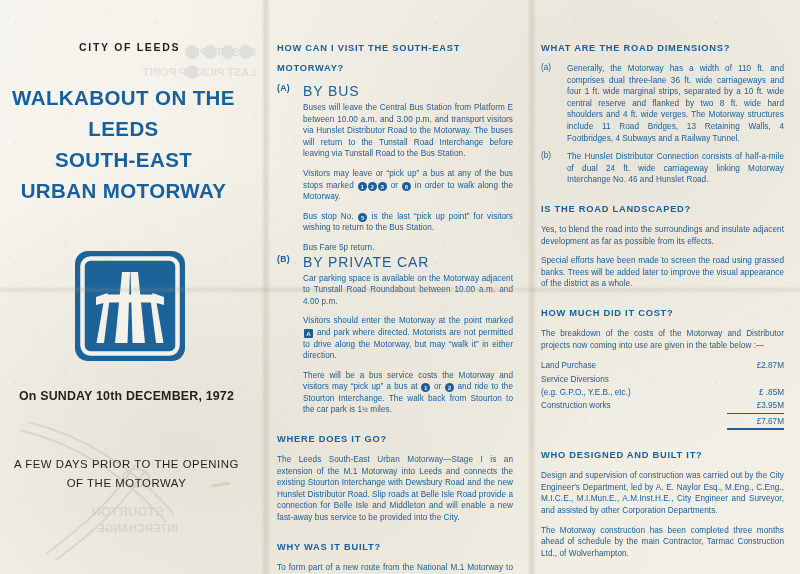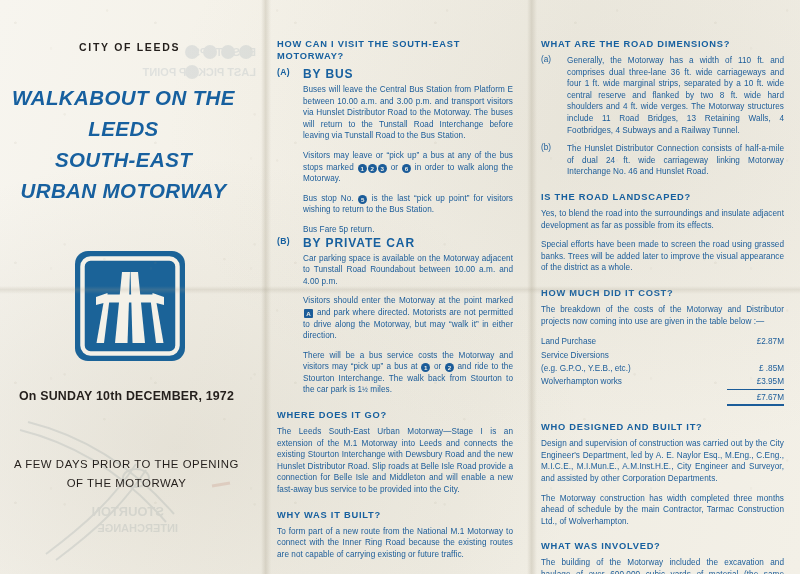--- a/index.html
+++ b/index.html
@@ -45,48 +45,48 @@
   .panel{position:absolute;box-sizing:border-box;}
   
   #left{left:0;top:0;width:261px;height:574px;}
   .cityofleeds{
     position:absolute;left:79px;top:41px;
     font-size:10.5px;font-weight:bold;letter-spacing:1.7px;color:#241f1c;
   }
   .maintitle{
     position:absolute;left:0;right:14px;top:82px;
     text-align:center;color:#17609f;font-weight:bold;
-    font-size:20.5px;line-height:31px;letter-spacing:.4px;font-style:italic;
+    font-size:20.5px;line-height:31px;letter-spacing:.4px;
   }
   .maintitle .ln{display:block;}
   #logo{position:absolute;left:74px;top:250px;width:112px;height:112px;}
   .datebox{
     position:absolute;left:0;right:8px;top:385px;text-align:center;
     color:#241f1c;font-weight:bold;font-size:12.4px;line-height:22px;letter-spacing:.2px;
   }
   .priorbox{
     position:absolute;left:0;right:8px;top:455px;text-align:center;
     color:#241f1c;font-weight:normal;font-size:11.4px;line-height:19px;letter-spacing:.55px;
   }
   
   #mid{left:261px;top:0;width:266px;height:574px;padding:38px 14px 0 16px;}
   #right{left:527px;top:0;width:273px;height:574px;padding:38px 16px 0 14px;}
   .h{
     color:#17609f;font-weight:bold;font-size:9.3px;letter-spacing:.75px;
-    margin:0 0 5px 0;line-height:12px;
+    margin:0 0 5px 0;line-height:20px;
   }
   .sp{margin-top:13px;}
   p.t{
     color:#1b5c99;font-size:8.2px;line-height:11.6px;margin:0 0 8px 0;
     text-align:justify;hyphens:none;letter-spacing:.05px;
   }
   p.t:last-child{margin-bottom:0;}
   .item{display:flex;margin:0 0 3px 0;}
   .item .lbl{color:#17609f;font-weight:bold;font-size:8.6px;width:26px;flex:0 0 26px;letter-spacing:.4px;}
-  .item .sub{color:#17609f;font-weight:bold;font-size:12px;letter-spacing:.9px;}
+  .item .sub{color:#17609f;font-weight:normal;font-size:14px;letter-spacing:.9px;}
   .indent{margin-left:26px;}
   .rowitem{display:flex;margin-bottom:7px;}
   .rowitem .rl{color:#1b5c99;font-size:8.2px;width:26px;flex:0 0 26px;}
   .rowitem .rb{flex:1;}
   .rowitem p.t{margin-bottom:0;}
   
   .badge{
     display:inline-block;width:9px;height:9px;border-radius:50%;
     background:#1b5c99;color:#f4f1e8;font-size:6.2px;font-weight:bold;
     text-align:center;line-height:9px;vertical-align:-1px;margin:0 .5px;
@@ -248,37 +248,37 @@
       </tr>
       <tr>
         <td class="cn">Service Diversions</td>
         <td class="cv"></td>
       </tr>
       <tr>
         <td class="cn">(e.g. G.P.O., Y.E.B., etc.)</td>
         <td class="cv">£ .85M</td>
       </tr>
       <tr>
-        <td class="cn">Wolverhampton works</td>
+        <td class="cn">Construction works</td>
         <td class="cv">£3.95M</td>
       </tr>
       <tr class="totalrow">
         <td class="cn"></td>
         <td class="cv">£7.67M</td>
       </tr>
       <tr class="underline">
         <td class="cn"></td>
             <td class="cv"></td>
       </tr>
     </tbody>
       </table>
 
     <div class="h sp">WHO DESIGNED AND BUILT IT?</div>
     <p class="t">Design and supervision of construction was carried out by the City Engineer's Department, led by A. E. Naylor Esq., M.Eng., C.Eng., M.I.C.E., M.I.Mun.E., A.M.Inst.H.E., City Engineer and Surveyor, and assisted by other Corporation Departments.</p>
-    <p class="t">The Motorway construction has width completed three months ahead of schedule by the main Contractor, Tarmac Construction Ltd., of Wolverhampton.</p>
+    <p class="t">The Motorway construction has been completed three months ahead of schedule by the main Contractor, Tarmac Construction Ltd., of Wolverhampton.</p>
 
     <div class="h sp">WHAT WAS INVOLVED?</div>
     <p class="t">The building of the Motorway included the excavation and haulage of over 600,000 cubic yards of material (the same volume as more than 4,000 double-decker buses) ; the laying of 145,000 tons of bituminous road surfacing material ; the installation of 700 piles as supports to structures ; the fixing of 1,000 tons of steel reinforcement and the placing of 38,000 cubic yards of concrete.</p>
 
   </div>
 
   <div class="fold" id="fold1"></div>
   <div class="fold" id="fold2"></div>
   <div id="foldh"></div>
   <div id="grain"></div>

